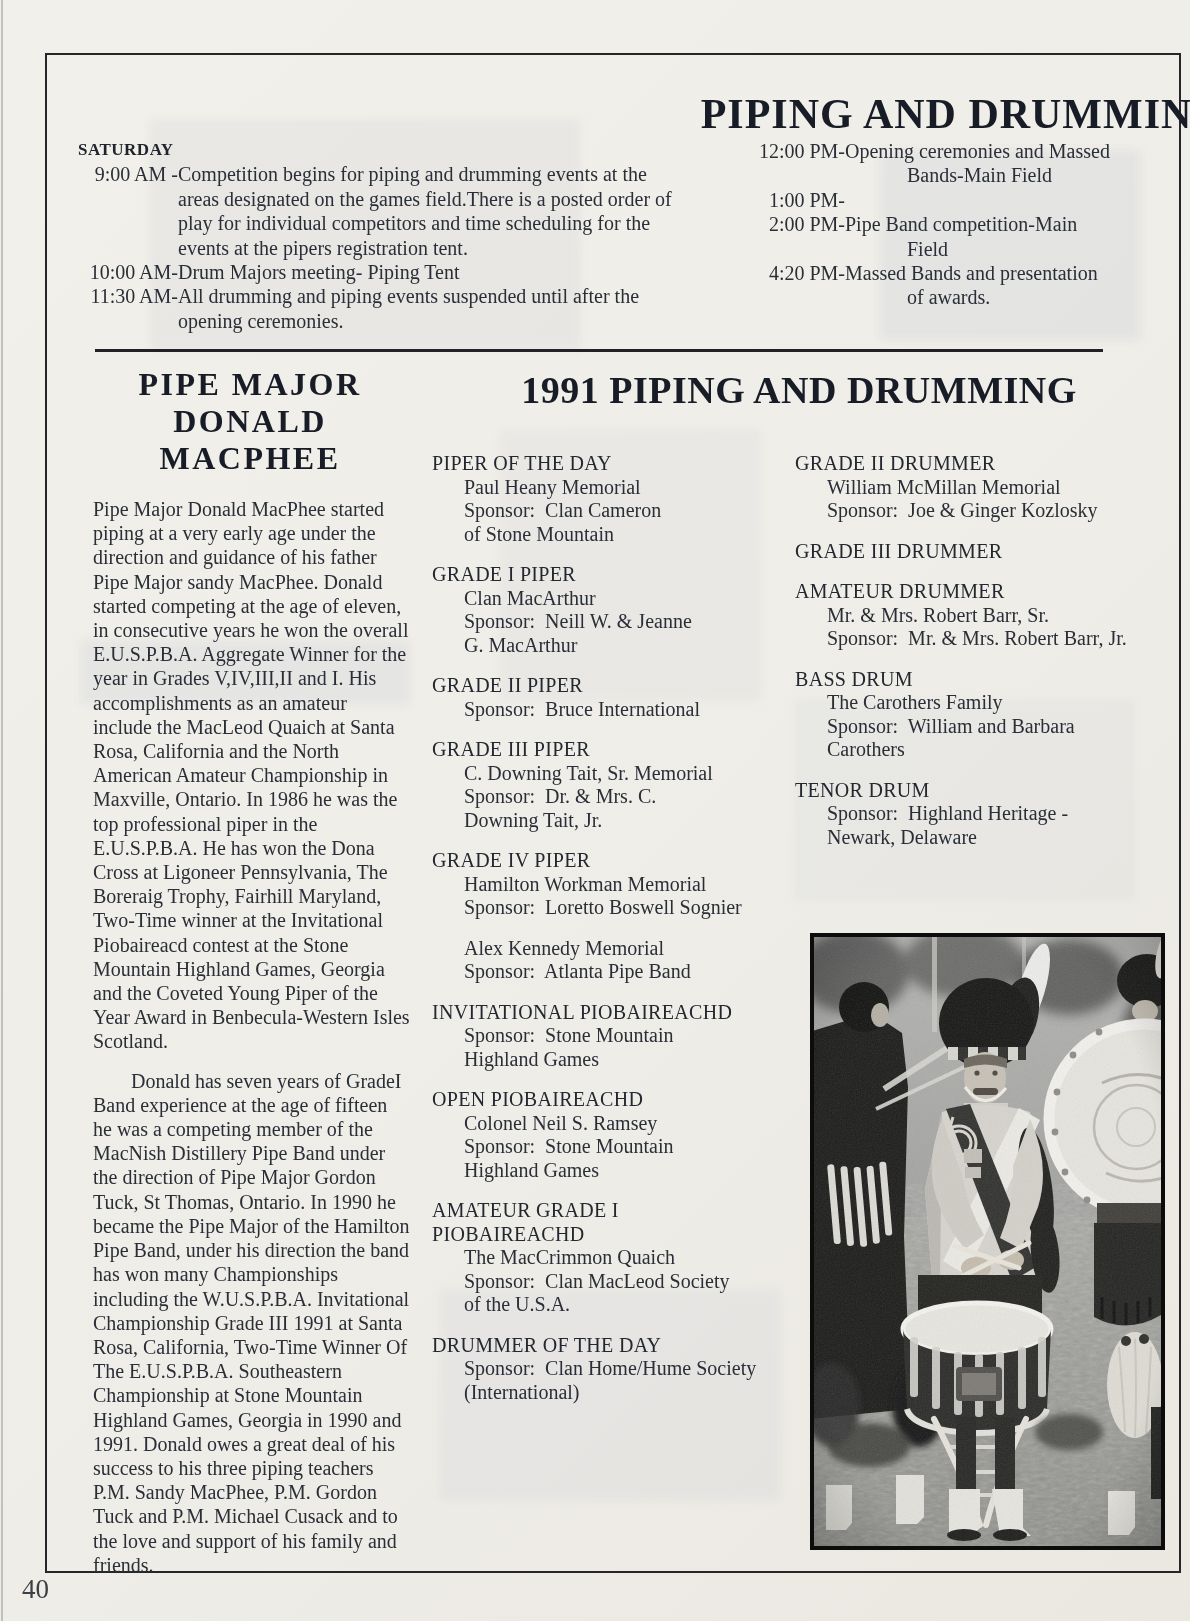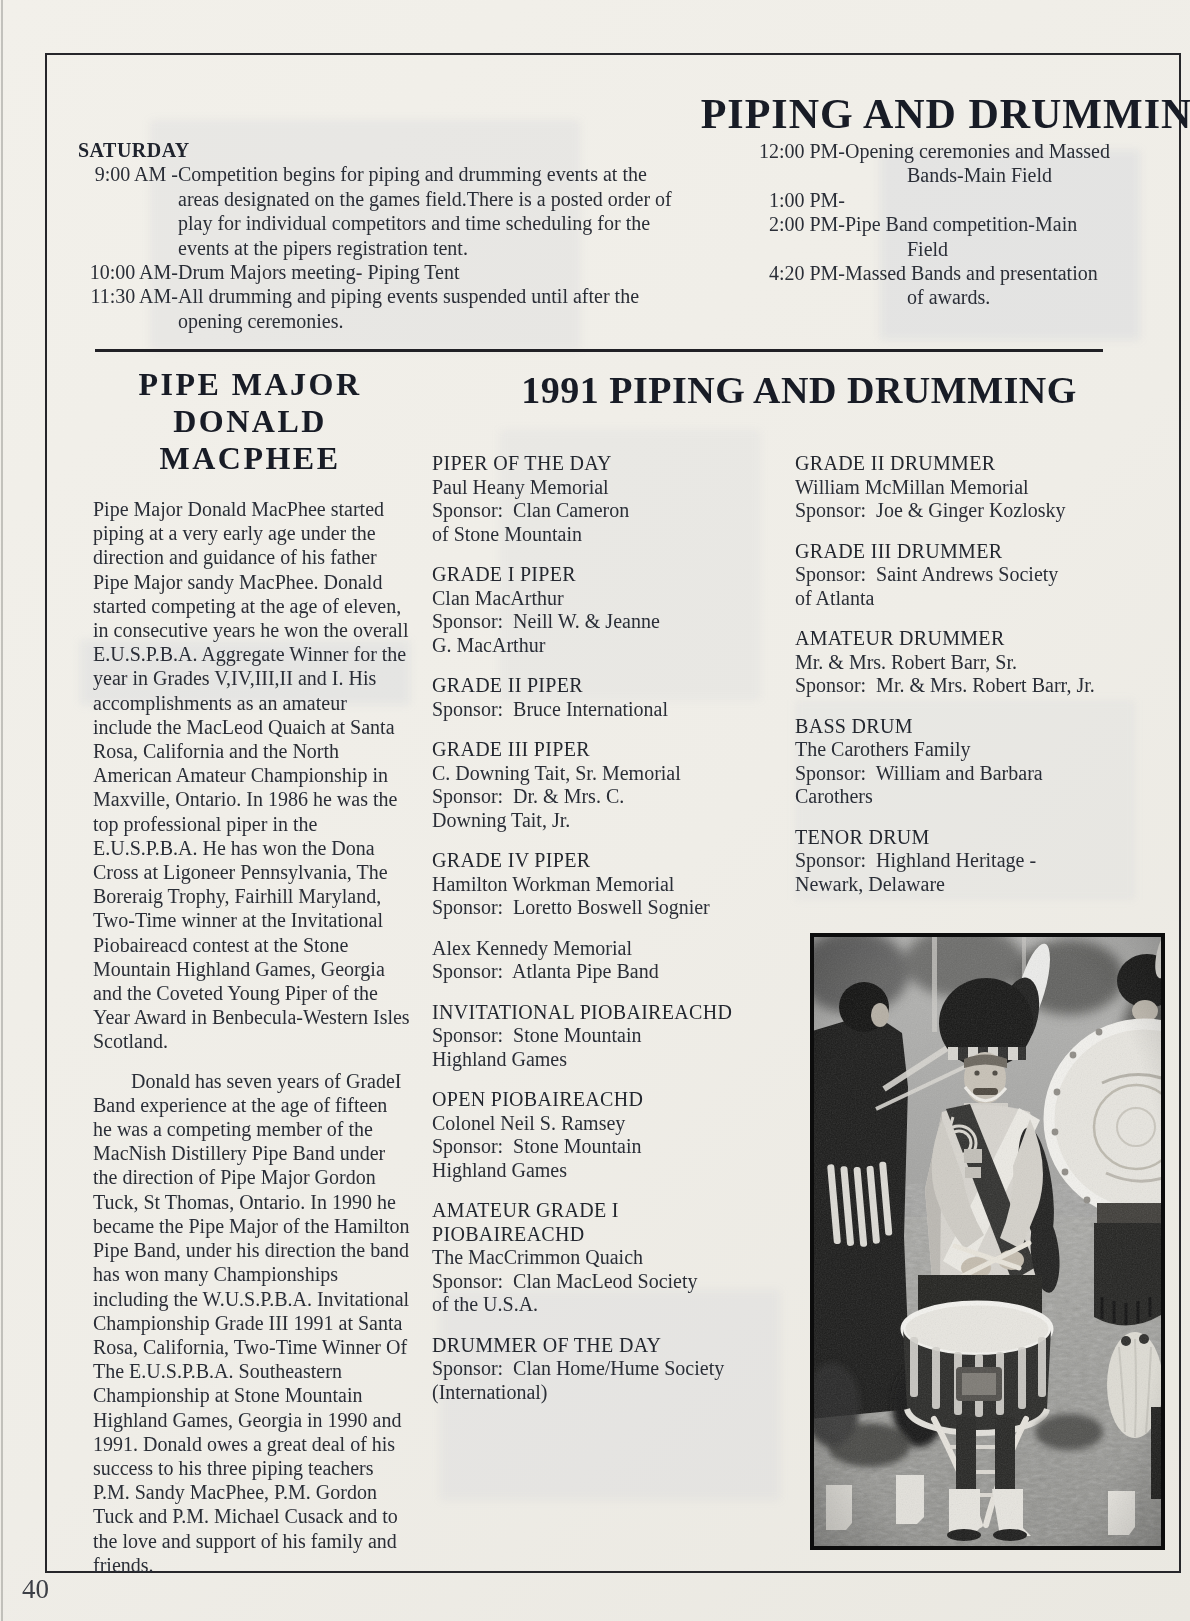--- a/index.html
+++ b/index.html
@@ -16,21 +16,21 @@
   }
   .ghost{position:absolute;filter:blur(4px);pointer-events:none;}
   .main-title{
     position:absolute;left:0;top:62px;width:100%;text-align:right;
     font-size:42px;font-weight:bold;letter-spacing:1px;color:#181c26;padding-left:36px;
   }
   
   .sched{position:absolute;font-size:20px;line-height:24.4px;color:#2a2e37;}
   .sched-left{left:78px;top:138px;width:662px;}
   .sched-right{left:743px;top:139px;width:432px;}
-  .sched-day{font-weight:bold;font-size:20px;letter-spacing:.5px;color:#20242e;}
+  .sched-day{font-weight:bold;font-size:17px;letter-spacing:.5px;color:#20242e;}
   .sched-entry{display:flex;align-items:flex-start;}
   .sched-time{flex:none;text-align:right;white-space:pre;}
   .sched-left .sched-time{width:100px;}
   .sched-right .sched-time{width:102px;}
   .sched-text{white-space:pre;}
   .sched-text.hang{padding-left:62px;text-indent:-62px;}
   .divider{position:absolute;left:95px;top:349px;width:1008px;height:3px;background:#212126;}
   
   .profile-heading{
     position:absolute;left:76px;top:366px;width:348px;text-align:center;
@@ -42,21 +42,21 @@
     font-size:38px;font-weight:bold;letter-spacing:.5px;color:#181c26;
   }
   .bio{position:absolute;left:78px;top:482px;width:347px;font-size:20px;line-height:24.2px;color:#2a2e37;}
   .bio p{margin:15px;}
   .bio p.indent{text-indent:38px;}
   .award-col{position:absolute;top:452px;font-size:20px;line-height:23.5px;color:#2a2e37;}
   .award-col-piping{left:432px;width:356px;}
   .award-col-drumming{left:795px;width:372px;}
   .entry + .entry{margin-top:17px;}
   .entry-title{white-space:pre-line;letter-spacing:.3px;color:#23272f;}
-  .entry-body{white-space:pre;}
+  .entry-body{white-space:pre;margin-left:32px;}
   
   .photo-frame{
     position:absolute;left:810px;top:933px;width:347px;height:609px;
     border:4px solid #0c0c0c;box-sizing:content-box;background:#9a9a98;
   }
   .photo-frame svg{display:block;}
   .page-number{position:absolute;left:22px;top:1574px;font-size:27px;color:#3c3f46;}
 </style>
 </head>
 <body>
@@ -184,22 +184,20 @@
 </div>
 
 <div class="award-col award-col-drumming">
   <div class="entry">
     <div class="entry-title">GRADE II DRUMMER</div>
     <div class="entry-body">William McMillan Memorial
 Sponsor:  Joe &amp; Ginger Kozlosky</div>
   </div>
   <div class="entry">
     <div class="entry-title">GRADE III DRUMMER</div>
-    <div class="entry-body">Sponsor:  Saint Andrews Society
-of Atlanta</div>
   </div>
   <div class="entry">
     <div class="entry-title">AMATEUR DRUMMER</div>
     <div class="entry-body">Mr. &amp; Mrs. Robert Barr, Sr.
 Sponsor:  Mr. &amp; Mrs. Robert Barr, Jr.</div>
   </div>
   <div class="entry">
     <div class="entry-title">BASS DRUM</div>
     <div class="entry-body">The Carothers Family
 Sponsor:  William and Barbara

